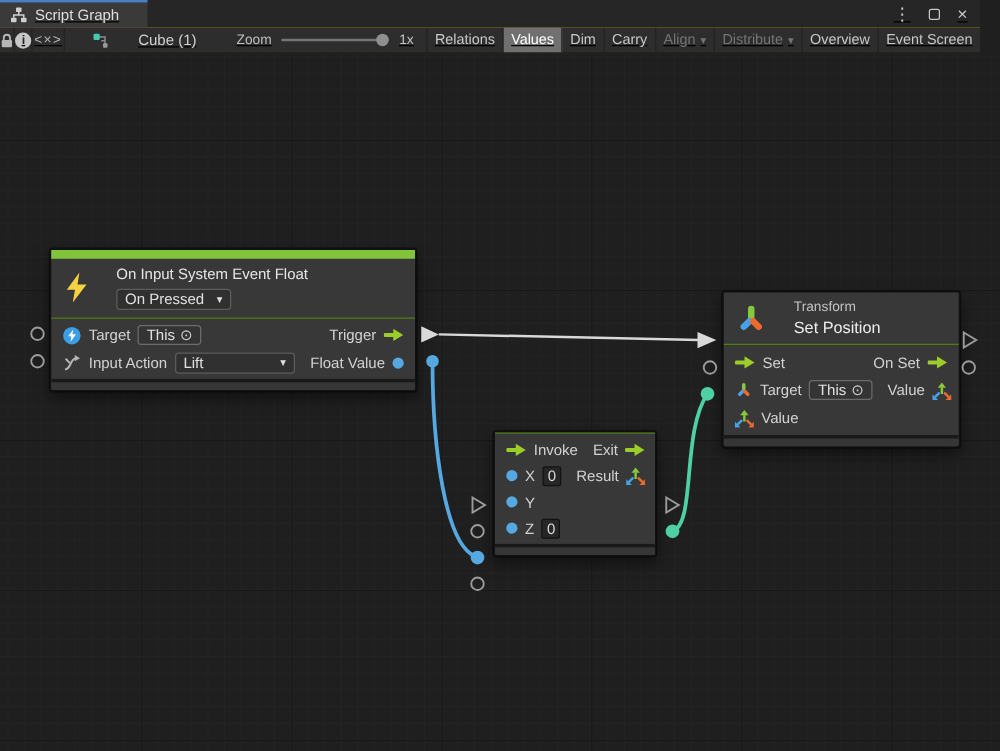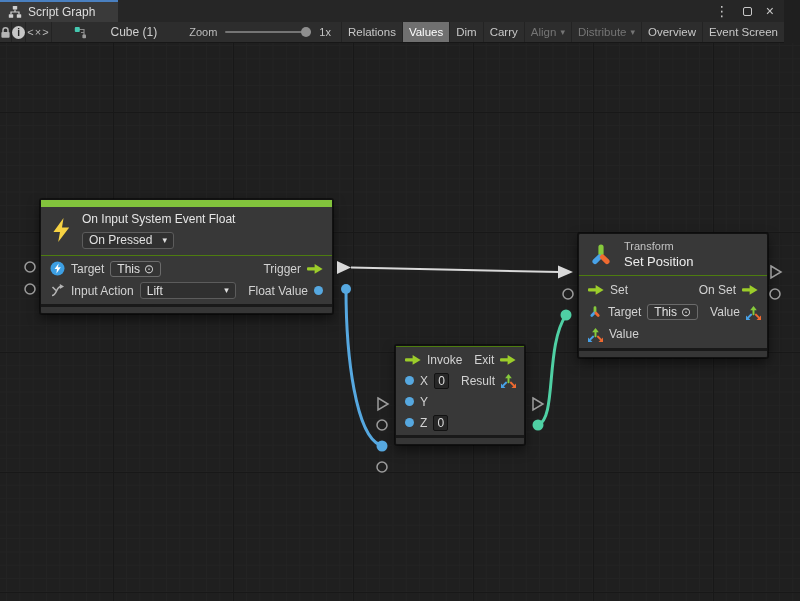--- a/index.html
+++ b/index.html
@@ -1,18 +1,18 @@
 <!DOCTYPE html>
 <html><head>
 <meta charset="utf-8">
 <style>
   * { margin:0; padding:0; box-sizing:border-box; }
   html,body { width:800px; height:601px; overflow:hidden; background:#1f1f1f;
               font-family:"Liberation Sans", sans-serif; }
-  .win { position:relative; width:784px; height:601px; background:#eab308; }
+  .win { position:relative; width:784px; height:601px; background:#eab308;text-decoration:underline; }
 
   
   .tabbar { height:22px; background:#262626; display:flex; align-items:stretch; }
   .tab { margin-top:2px; width:118px; background:#3a3a3a; display:flex; align-items:center;
          gap:6px; padding-left:8px; position:relative; }
   .tab::before { content:''; position:absolute; top:-2px; left:0; right:0; height:2px; background:#4a80c0; }
   .tab-title { font-size:12px; color:#dedede; white-space:nowrap; }
   .wc { margin-left:auto; display:flex; align-items:center; gap:14px; padding-right:10px; color:#c8c8c8; }
   .wc .glyph { font-size:14px; line-height:1; cursor:default; }
   .maxbox { width:9px; height:9px; border:1.5px solid #c8c8c8; border-radius:2px; display:inline-block; }
@@ -43,21 +43,21 @@
       linear-gradient(to bottom, #181818 1px, transparent 1px),
       linear-gradient(to right, #232323 1px, transparent 1px),
       linear-gradient(to bottom, #232323 1px, transparent 1px);
     background-size: 120px 120px, 120px 120px, 13.333px 13.333px, 13.333px 13.333px;
     background-position: 113px 0, 0 69px, 6px 0, 0 2px; }
 
   
   .node { position:absolute; background:#383838; border:1px solid #121212; border-radius:2px;
           box-shadow:0 0 0 1px rgba(0,0,0,.45), 0 5px 12px rgba(0,0,0,.5); }
   .stripe { height:7px; background:#82c33c; }
-  .nhead { display:flex; align-items:center; gap:10px; padding:6px 10px 6px 9px; }
+  .nhead { display:flex; align-items:center; gap:21px; padding:6px 10px 6px 9px; }
   .nhead .cat { font-size:11px; color:#c2c2c2; margin-bottom:2px; }
   .nhead .op  { font-size:13px; color:#ededed; }
   .ev-title { font-size:12px; color:#e6e6e6; margin-bottom:4px; white-space:nowrap; }
   .nbody { border-top:1px solid #4d7c0f; padding:2px 0; }
   .prow { display:flex; align-items:center; gap:6px; height:22px; padding:0 9px; font-size:12px; color:#d2d2d2; }
   .prow.h21 { height:21px; }
   .spacer { flex:1; }
   .nfoot { height:9px; background:#363636; border-top:3px solid #191919; border-radius:0 0 2px 2px; }
   .chip { display:inline-flex; align-items:center; gap:4px; border:1px solid #6b6b6b; border-radius:3px;
           padding:0 6px; height:16px; background:#343434; font-size:12px; color:#e0e0e0; }

